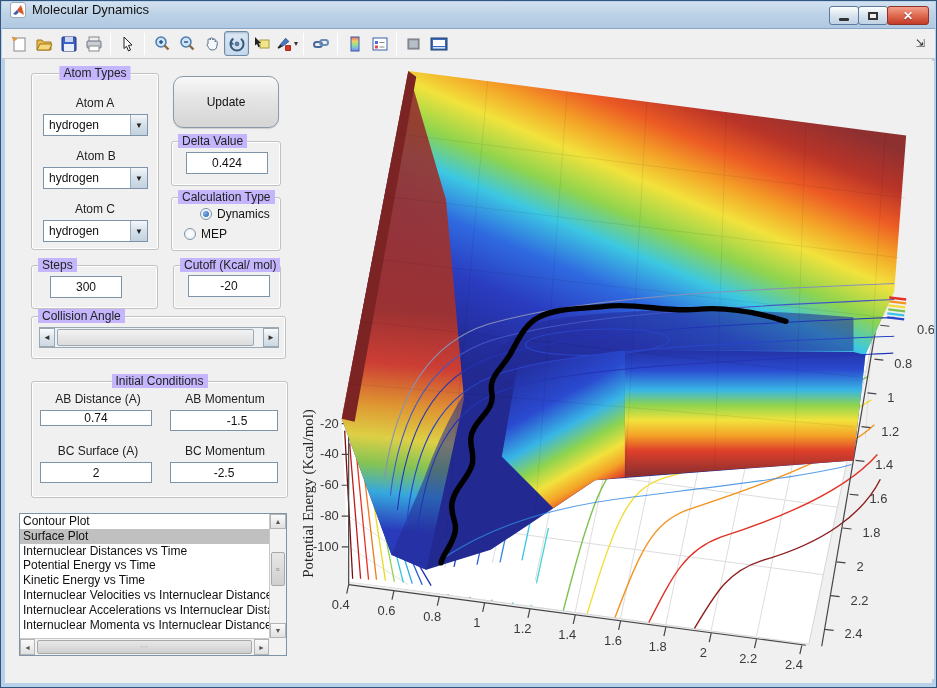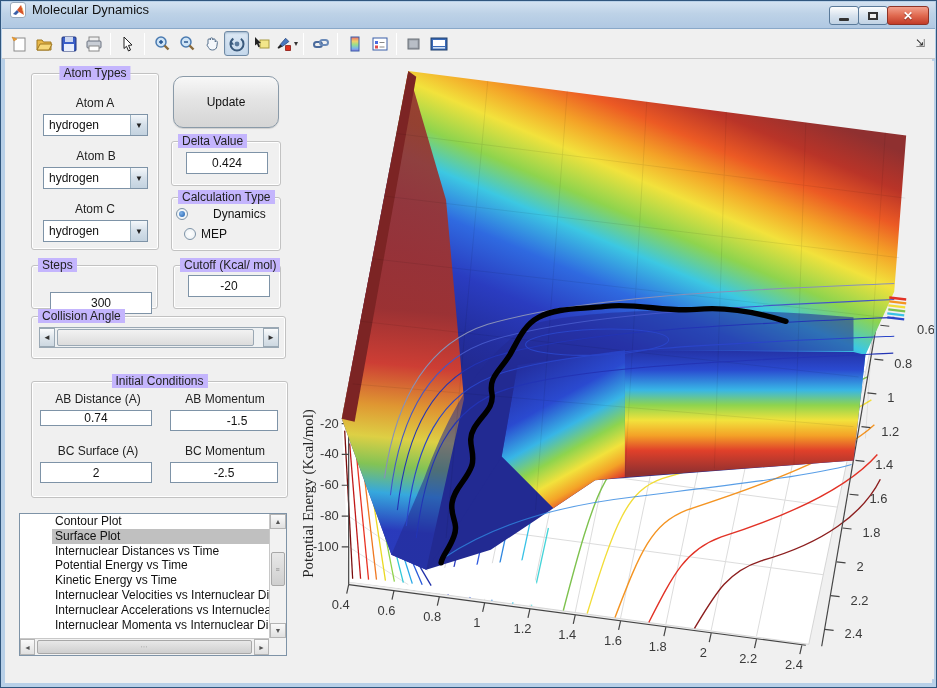--- a/index.html
+++ b/index.html
@@ -241,33 +241,33 @@
 
   <div class="pushbtn" style="left:172px; top:75px; width:106px; height:52px;">Update</div>
 
   <div class="groupbox" style="left:170px; top:140px; width:110px; height:45px;">
     <span class="grouplabel gl-left">Delta Value</span>
     <div class="editbox" style="left:14px; top:10px; width:82px; height:22px;">0.424</div>
   </div>
 
   <div class="groupbox" style="left:170px; top:196px; width:110px; height:54px;">
     <span class="grouplabel gl-left">Calculation Type</span>
-    <div class="radio-row" style="left:4px; top:9px;gap:20px;">
+    <div class="radio-row" style="left:28px; top:9px;">
       <span class="radio on"></span>
       <span>Dynamics</span>
     </div>
     <div class="radio-row" style="left:12px; top:29px;">
       <span class="radio"></span>
       <span>MEP</span>
     </div>
   </div>
 
   <div class="groupbox" style="left:30px; top:264px; width:127px; height:44px;">
     <span class="grouplabel gl-left">Steps</span>
-    <div class="editbox" style="left:18px; top:26px; width:102px; height:22px;">300</div>
+    <div class="editbox" style="left:18px; top:10px; width:72px; height:22px;">300</div>
   </div>
 
   <div class="groupbox" style="left:172px; top:264px; width:108px; height:44px;">
     <span class="grouplabel gl-left">Cutoff (Kcal/ mol)</span>
     <div class="editbox" style="left:14px; top:9px; width:82px; height:22px;">-20</div>
   </div>
 
   <div class="groupbox" style="left:30px; top:315px; width:255px; height:43px;">
     <span class="grouplabel gl-left">Collision Angle</span>
     <div class="slider" style="left:7px; top:10px; width:240px; height:21px;">
@@ -283,21 +283,21 @@
     <span class="fieldlabel" style="left:138px; width:110px; top:10px;">AB Momentum</span>
     <div class="editbox" style="left:8px; top:28px; width:112px; height:16px;">0.74</div>
     <div class="editbox" style="left:138px; top:28px; width:108px; height:21px;padding-left:26px;">-1.5</div>
     <span class="fieldlabel" style="left:10px; width:112px; top:62px;">BC Surface (A)</span>
     <span class="fieldlabel" style="left:138px; width:110px; top:62px;">BC Momentum</span>
     <div class="editbox" style="left:8px; top:80px; width:112px; height:21px;">2</div>
     <div class="editbox" style="left:138px; top:80px; width:108px; height:21px;">-2.5</div>
   </div>
 
   <div class="listbox" style="left:18px; top:512px; width:268px; height:143px;">
-    <div style="position:absolute; left:0; top:0; right:17px; bottom:17px; overflow:hidden;padding-left:32px;">
+    <div style="position:absolute; left:0; top:0; right:17px; bottom:17px; overflow:hidden;">
       <div class="listitem">Contour Plot</div>
       <div class="listitem selected">Surface Plot</div>
       <div class="listitem">Internuclear Distances vs Time</div>
       <div class="listitem">Potential Energy vs Time</div>
       <div class="listitem">Kinetic Energy vs Time</div>
       <div class="listitem">Internuclear Velocities vs Internuclear Distance</div>
       <div class="listitem">Internuclear Accelerations vs Internuclear Dista</div>
       <div class="listitem">Internuclear Momenta vs Internuclear Distance</div>
     </div>
     <div class="vscroll">

